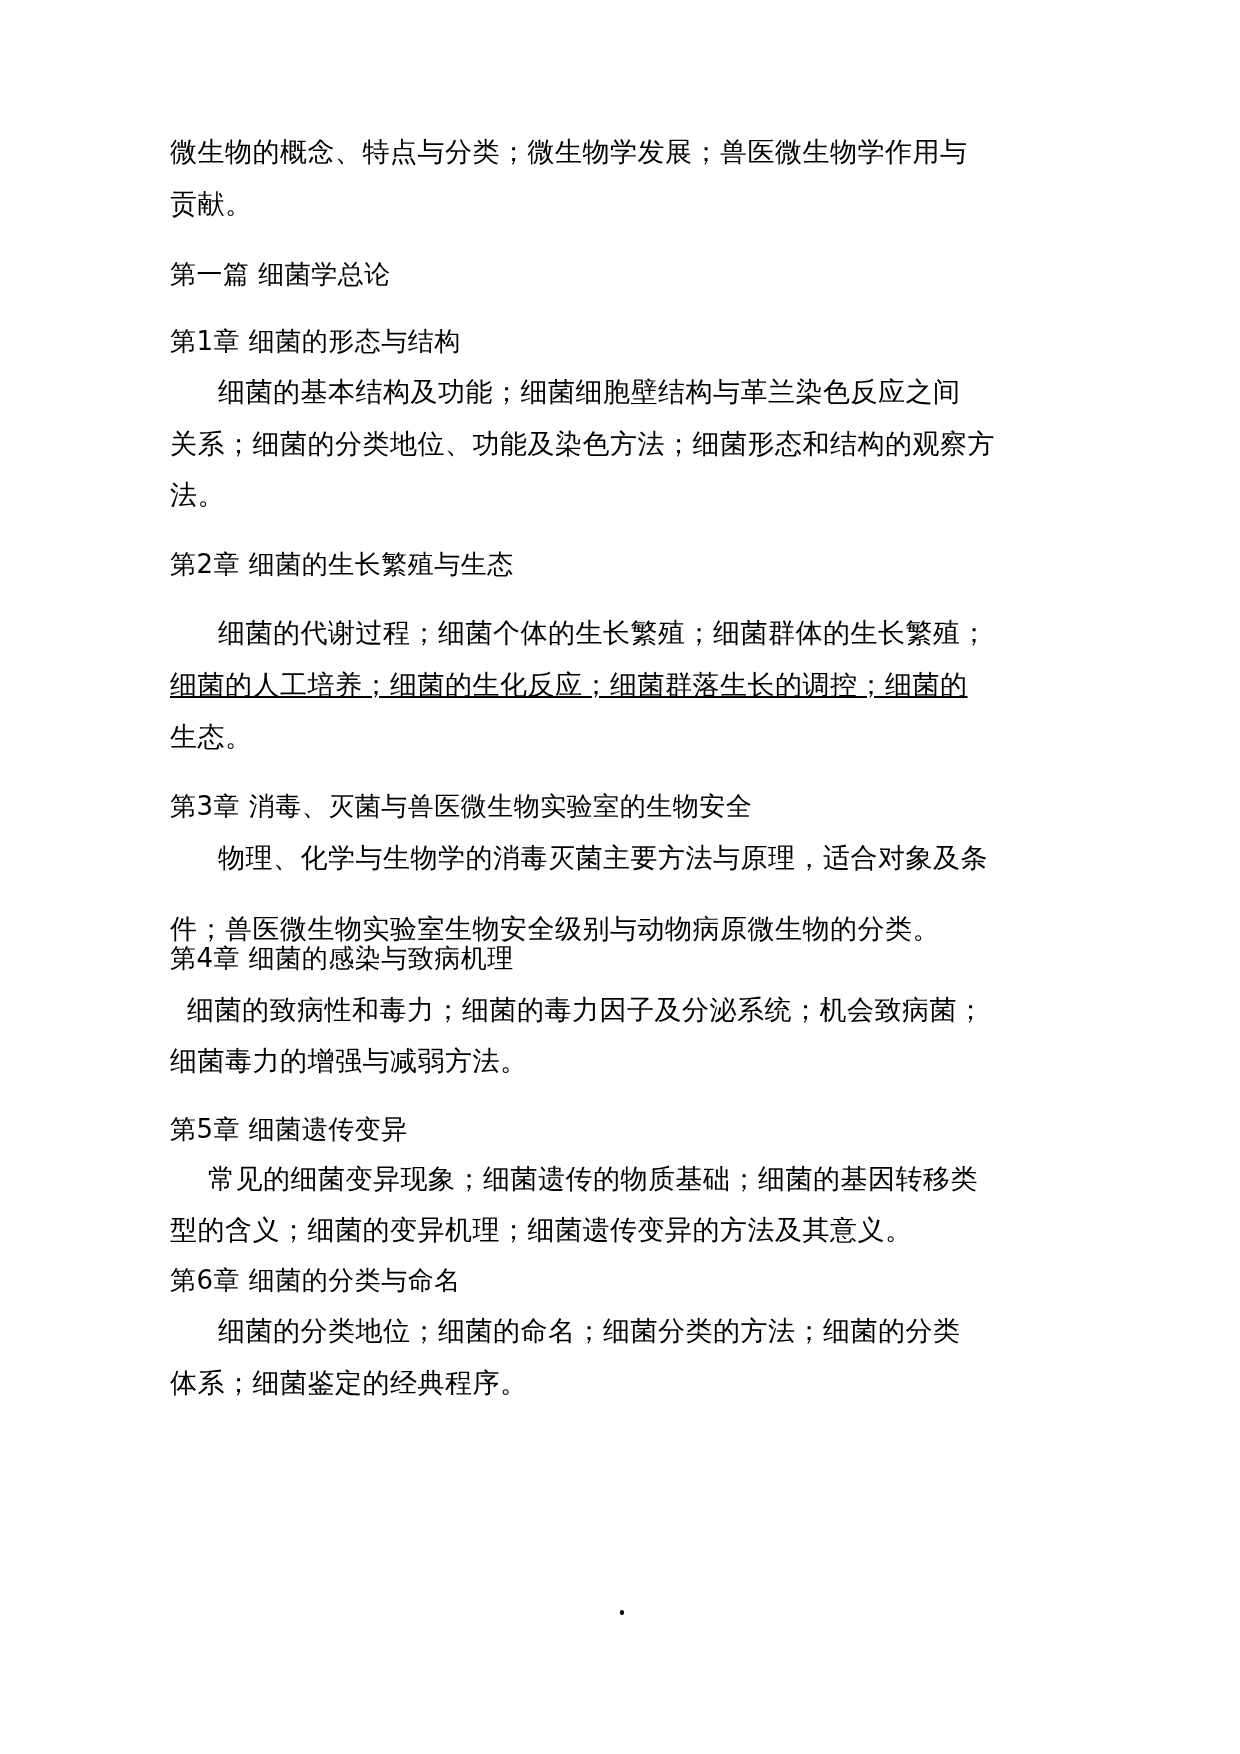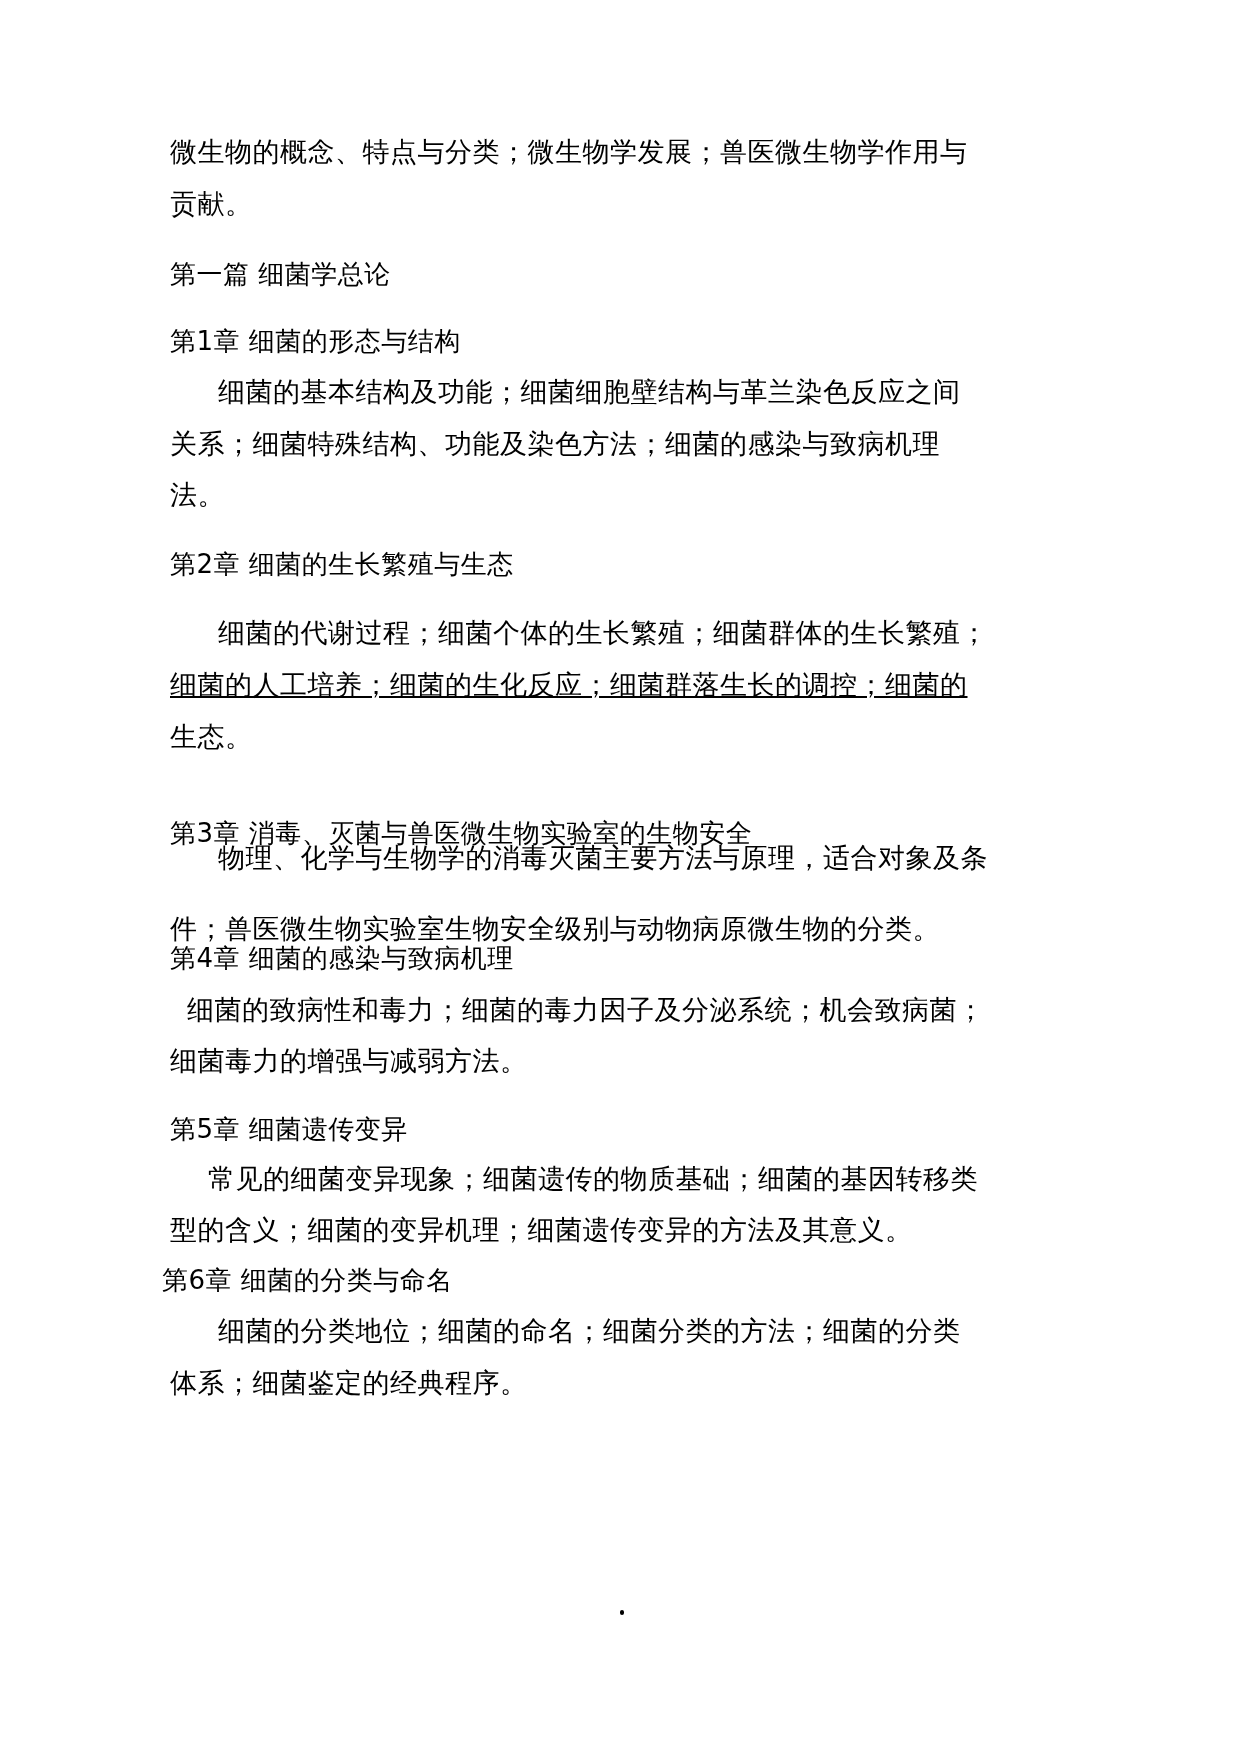--- a/index.html
+++ b/index.html
@@ -50,38 +50,38 @@
 
 <div class="page">
 
   <div class="line" style="left:170px; top:135px;"> 微生物的概念、特点与分类；微生物学发展；兽医微生物学作用与</div>
   <div class="line" style="left:170px; top:187px;">贡献。</div>
 
   <div class="line heading" style="left:170px; top:257px;">第一篇 细菌学总论</div>
 
   <div class="line heading" style="left:170px; top:324px;">第1章 细菌的形态与结构</div>
   <div class="line" style="left:218px; top:375px;">细菌的基本结构及功能；细菌细胞壁结构与革兰染色反应之间</div>
-  <div class="line" style="left:170px; top:427px;">关系；细菌特殊结构、功能及染色方法；细菌的感染与致病机理</div>
+  <div class="line" style="left:170px; top:427px;">关系；细菌的分类地位、功能及染色方法；细菌形态和结构的观察方</div>
   <div class="line" style="left:170px; top:478px;">法。</div>
 
   <div class="line heading" style="left:170px; top:547px;">第2章 细菌的生长繁殖与生态</div>
   <div class="line" style="left:218px; top:616px;">细菌的代谢过程；细菌个体的生长繁殖；细菌群体的生长繁殖；</div>
   <div class="line" style="left:170px; top:668px;text-decoration:underline;">细菌的人工培养；细菌的生化反应；细菌群落生长的调控；细菌的</div>
   <div class="line" style="left:170px; top:720px;">生态。</div>
 
-  <div class="line heading" style="left:170px; top:816px;text-align:center;">第3章 消毒、灭菌与兽医微生物实验室的生物安全</div>
+  <div class="line heading" style="left:170px; top:789px;text-align:center;">第3章 消毒、灭菌与兽医微生物实验室的生物安全</div>
   <div class="line" style="left:218px; top:841px;">物理、化学与生物学的消毒灭菌主要方法与原理，适合对象及条</div>
   <div class="line" style="left:170px; top:879px;margin-top:33px;">件；兽医微生物实验室生物安全级别与动物病原微生物的分类。</div>
 
   <div class="line heading" style="left:170px; top:941px;">第4章 细菌的感染与致病机理</div>
   <div class="line" style="left:187px; top:993px;">细菌的致病性和毒力；细菌的毒力因子及分泌系统；机会致病菌；</div>
   <div class="line" style="left:170px; top:1044px;">细菌毒力的增强与减弱方法。</div>
 
   <div class="line heading" style="left:170px; top:1112px;">第5章 细菌遗传变异</div>
   <div class="line" style="left:208px; top:1162px;">常见的细菌变异现象；细菌遗传的物质基础；细菌的基因转移类</div>
   <div class="line" style="left:170px; top:1213px;">型的含义；细菌的变异机理；细菌遗传变异的方法及其意义。</div>
 
-  <div class="line heading" style="left:162px; top:1263px;text-align:center;">第6章 细菌的分类与命名</div>
+  <div class="line heading" style="left:170px; top:1263px;text-align:center;">第6章 细菌的分类与命名</div>
   <div class="line" style="left:218px; top:1314px;">细菌的分类地位；细菌的命名；细菌分类的方法；细菌的分类</div>
   <div class="line" style="left:170px; top:1366px;">体系；细菌鉴定的经典程序。</div>
 
   <div class="page-dot"></div>
 </div>
 
 </body></html>

